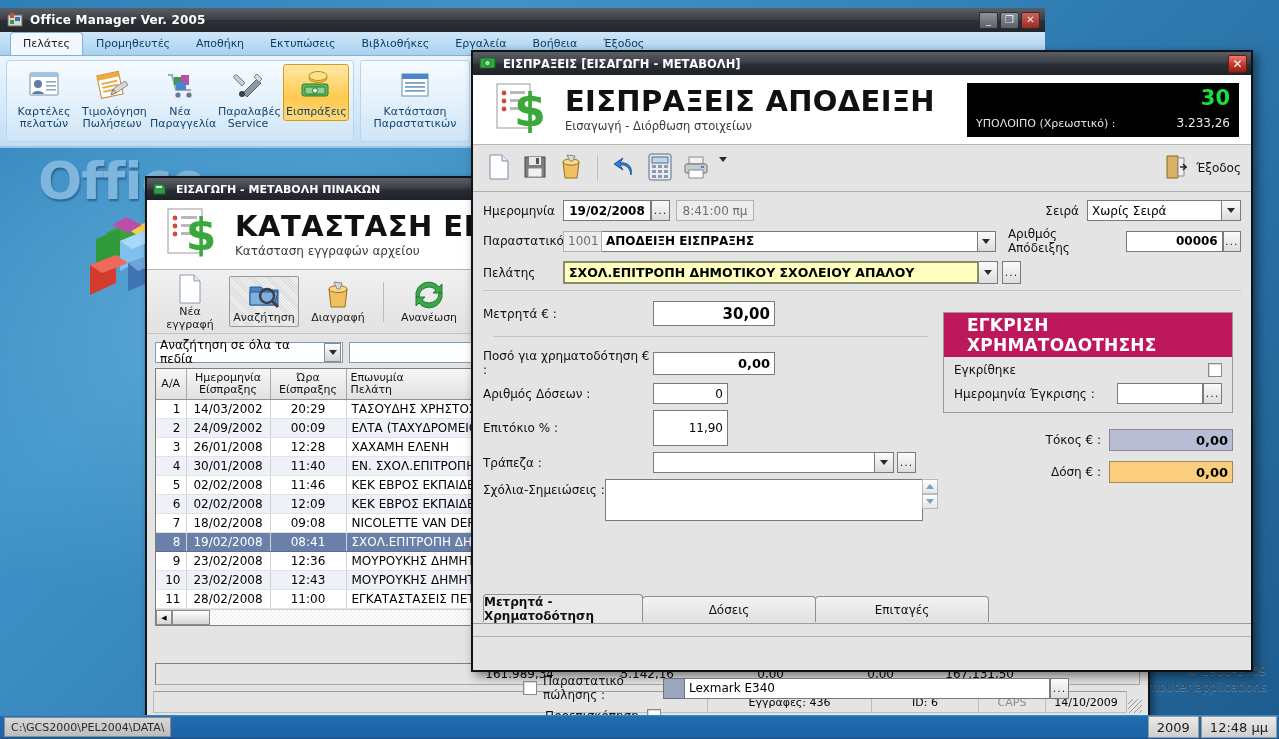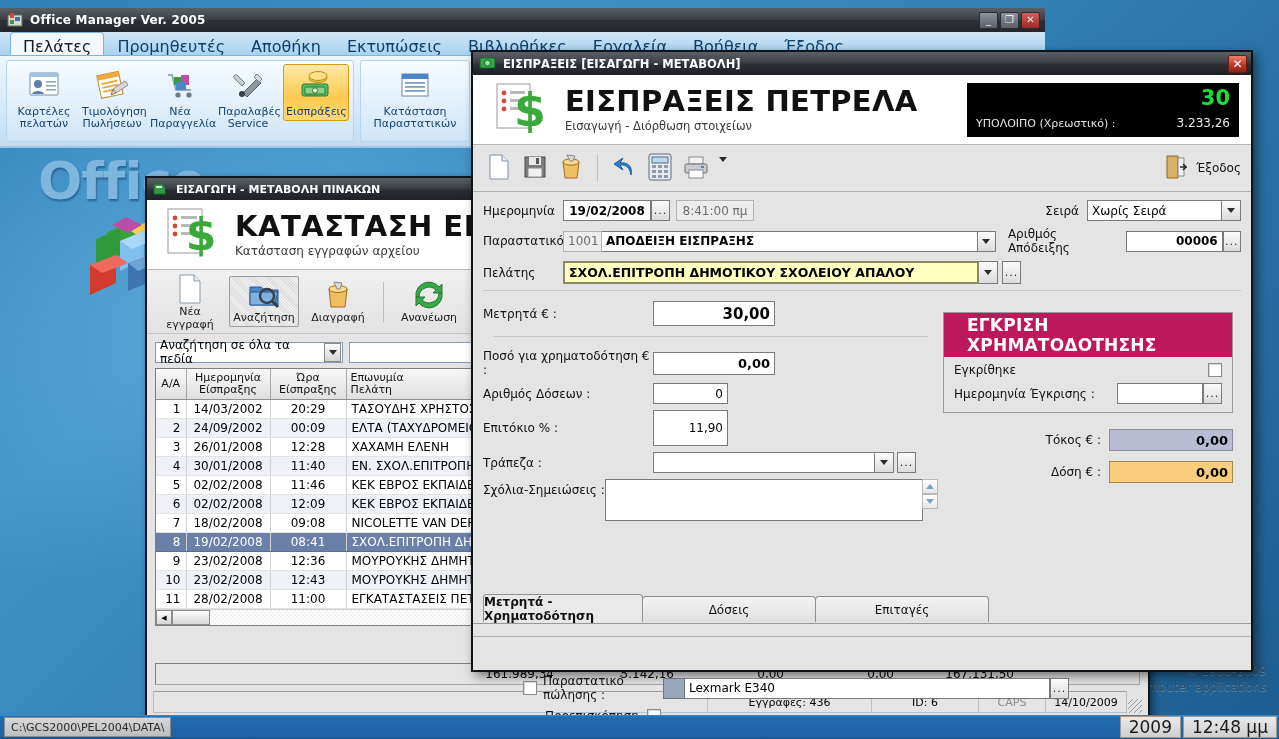--- a/index.html
+++ b/index.html
@@ -64,21 +64,21 @@
     color:#e9eef4; font-size:10px; line-height:1;
   }
   .mw-btn.close{ background:linear-gradient(180deg,#d0615a,#9c2a22); }
 
   .mw-menu{
     height:24px; background:linear-gradient(180deg,#cfe6f7 0%,#a8d2ef 100%);
     display:flex; align-items:flex-end; padding-left:10px; gap:0;
     border-bottom:1px solid #7fb3d8;
   }
   .mtab{
-    padding:4px 12px 4px 12px; font-size:16px; color:#0b3f6b;
+    padding:4px 12px 4px 12px; font-size:11px; color:#0b3f6b;
     border:1px solid transparent; border-bottom:none;
     border-radius:4px 4px 0 0; height:23px;
   }
   .mtab.active{
     background:#f2f8fd; border-color:#7fb3d8; color:#1a1a1a;
   }
 
   .mw-ribbon{
     height:92px; background:linear-gradient(180deg,#eef6fd 0%,#d5e8f8 60%,#c2ddf2 100%);
     display:flex; align-items:flex-start; padding:4px 6px; gap:6px;
@@ -303,21 +303,21 @@
     margin-left:4px; height:20px; min-width:150px;
     background:linear-gradient(180deg,#d7d7d7,#bdbdbd);
     border:1px solid #8a8a8a; display:flex;align-items:center;padding:8px 6px;
     font-size:11px;color:#2a2a2a;
   }
   .tray{
     margin-left:auto; display:flex; align-items:center; height:100%;
   }
   .traycell{
     height:22px; padding:0 8px; display:flex;align-items:center;
-    font-size:17px;color:#1b1b1b;
+    font-size:13px;color:#1b1b1b;
     background:linear-gradient(180deg,#e9e9e9,#cfcfcf);
     border:1px solid #9a9a9a; margin-right:2px;
   }
 </style>
 </head>
 <body>
 
 <div id="desktop">
   <div class="officeLogo">
     <div class="officeWord">Office</div>
@@ -721,21 +721,21 @@
         <circle cx="13" cy="14" r="2.4" fill="#d04a3a"></circle>
         <circle cx="13" cy="22" r="2.4" fill="#d04a3a"></circle>
         <circle cx="13" cy="30" r="2.4" fill="#d04a3a"></circle>
         <rect x="19" y="12" width="15" height="3" fill="#b8b8b8"></rect>
         <rect x="19" y="20" width="15" height="3" fill="#b8b8b8"></rect>
         <rect x="19" y="28" width="15" height="3" fill="#b8b8b8"></rect>
         <text x="39" y="47" font-size="46" font-weight="bold" fill="#3aa83a" text-anchor="middle" font-family="DejaVu Sans">$</text>
       </svg>
     </span>
     <div>
-      <div class="dh1">ΕΙΣΠΡΑΞΕΙΣ ΠΕΤΡΕΛΑ</div>
+      <div class="dh1">ΕΙΣΠΡΑΞΕΙΣ ΑΠΟΔΕΙΞΗ</div>
       <div class="dh2">Εισαγωγή - Διόρθωση στοιχείων</div>
     </div>
     <div class="lcd">
       <div class="big" style="color: rgb(24, 224, 56);">30</div>
       <div class="lbl">ΥΠΟΛΟΙΠΟ (Χρεωστικό) :</div>
       <div class="val">3.233,26</div>
     </div>
   </div>
 
   <div class="dlg-tools">

